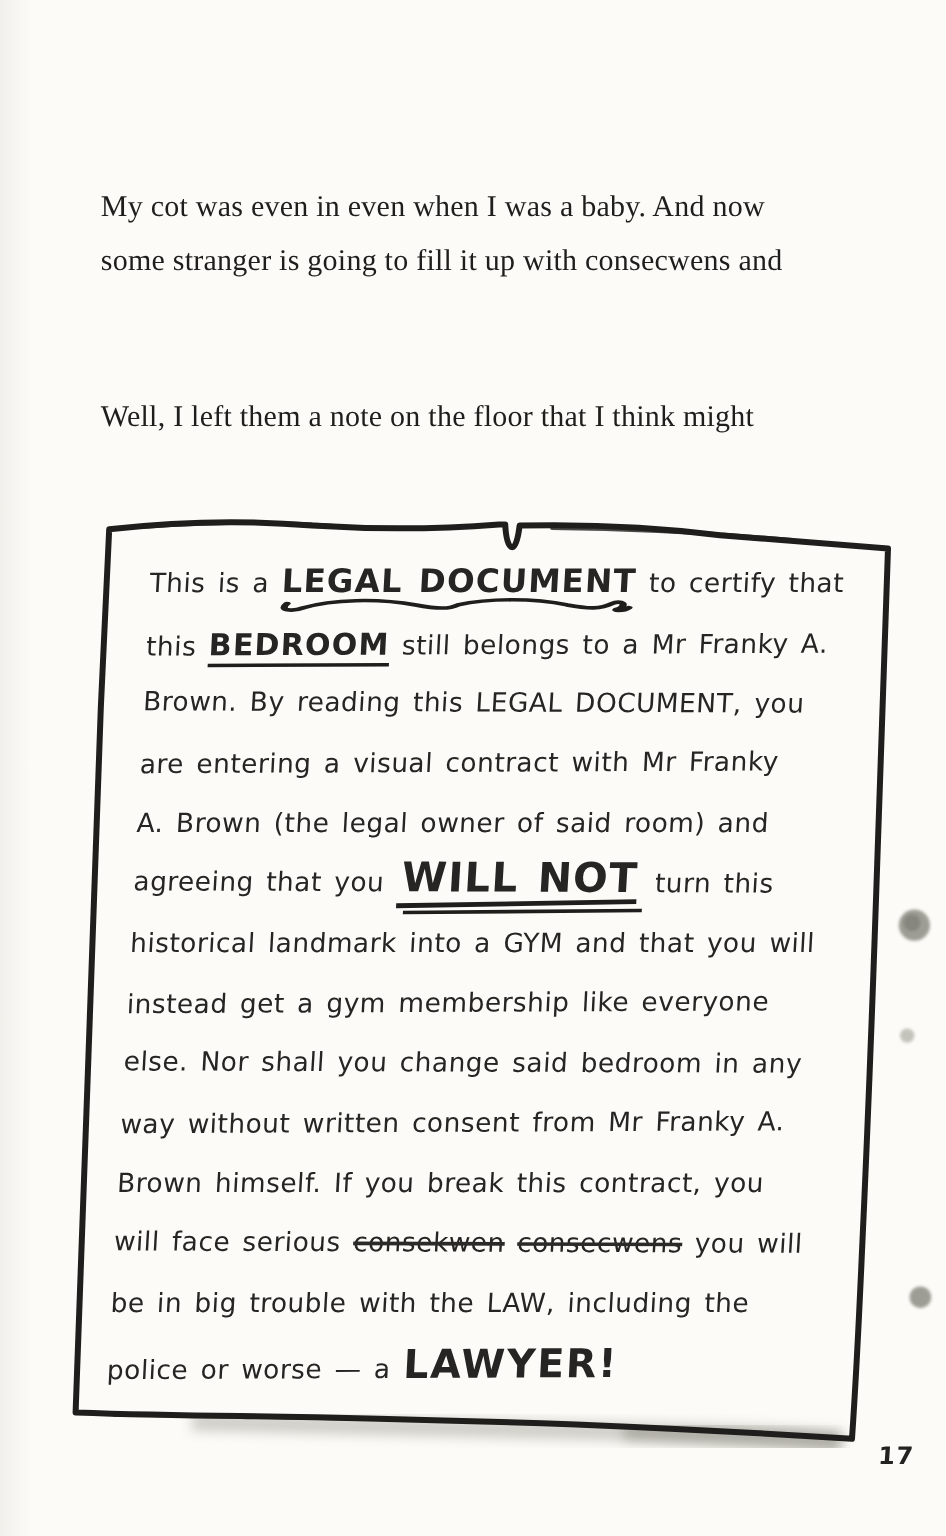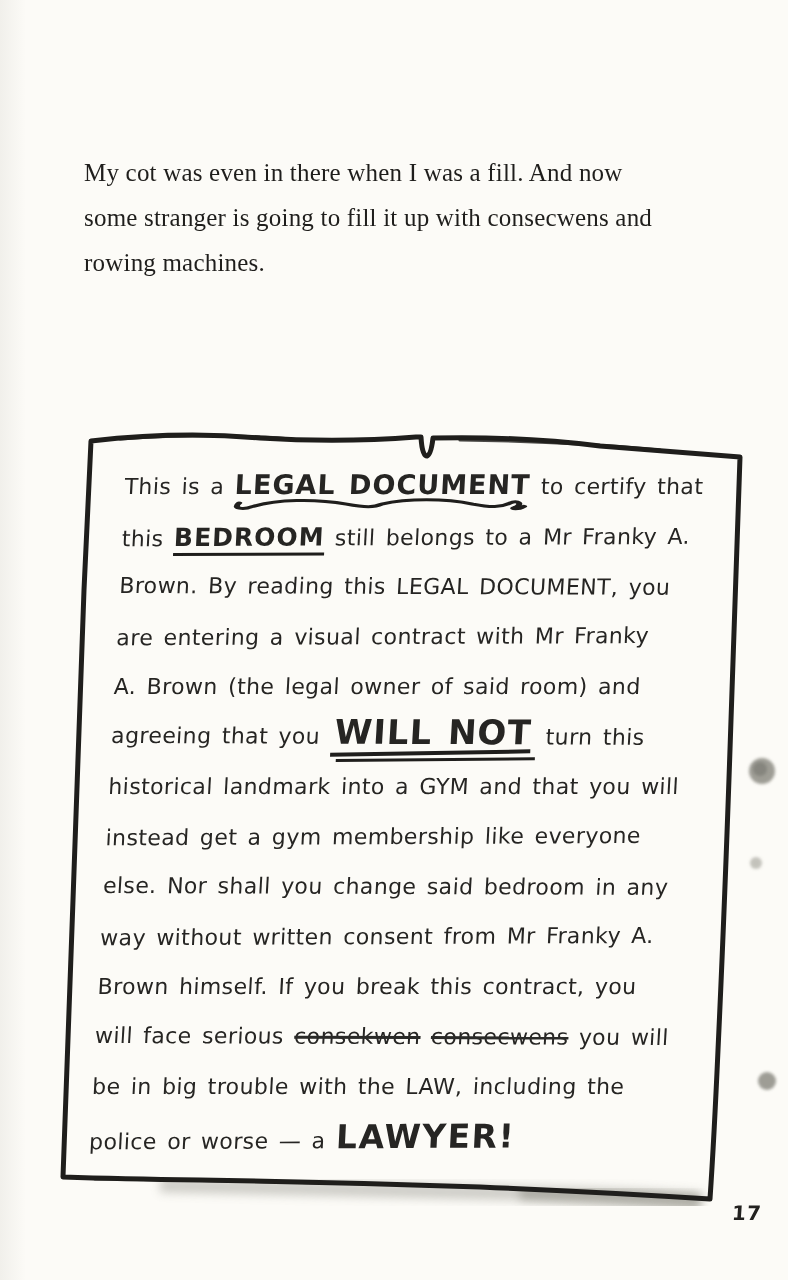--- a/index.html
+++ b/index.html
@@ -100,25 +100,25 @@
     <path d="M 120 439 Q 220 432 300 440 M 460 440 Q 560 441 660 450
              M 95 1179 Q 260 1181 420 1185" fill="none" stroke="#1f1e1c" stroke-width="3.2" opacity="0.8" stroke-linecap="round"></path>
 
     <circle cx="762" cy="771" r="13" fill="#8e8d85" opacity="0.85" filter="url(#soft2)"></circle>
     <circle cx="760" cy="769" r="7" fill="#7c7b74" opacity="0.7" filter="url(#soft2)"></circle>
     <circle cx="756" cy="863" r="6" fill="#b1b0a8" opacity="0.75" filter="url(#soft2)"></circle>
     <circle cx="767" cy="1081" r="9" fill="#8e8d85" opacity="0.85" filter="url(#soft2)"></circle>
   </svg>
 
   <div class="paragraph" id="paragraph-1">
-      <div class="body-line">My cot was even in there when I was a fill. And now</div>
+      <div class="body-line">My cot was even in even when I was a baby. And now</div>
       <div class="body-line">some stranger is going to fill it up with consecwens and</div>
-      <div class="body-line">rowing machines.</div>
     </div>
   <div class="paragraph" id="paragraph-2">
+      <div class="body-line">Well, I left them a note on the floor that I think might</div>
     </div>
 
   <div class="note-body">
       <div class="note-line"><span class="seg-p">This is a </span><span class="seg-flourish">LEGAL DOCUMENT<svg viewBox="0 0 130 14" preserveAspectRatio="none">
             <path d="M4 7 C1 12 6 13 10 10 C20 4 36 3 50 8 C58 11 62 11 65 8 C76 3 92 3 104 8 C112 11 116 11 120 7 C123 4 126 8 122 11 C120 12 124 13 126 10" fill="none" stroke="#1f1e1c" stroke-width="2.6" stroke-linecap="round"></path>
           </svg></span><span class="seg-p"> to certify that</span></div>
       <div class="note-line"><span class="seg-p">this </span><span class="seg-under">BEDROOM</span><span class="seg-p"> still belongs to a Mr Franky A.</span></div>
       <div class="note-line"><span class="seg-p">Brown. By reading this LEGAL DOCUMENT, you</span></div>
       <div class="note-line"><span class="seg-p">are entering a visual contract with Mr Franky</span></div>
       <div class="note-line"><span class="seg-p">A. Brown (the legal owner of said room) and</span></div>

